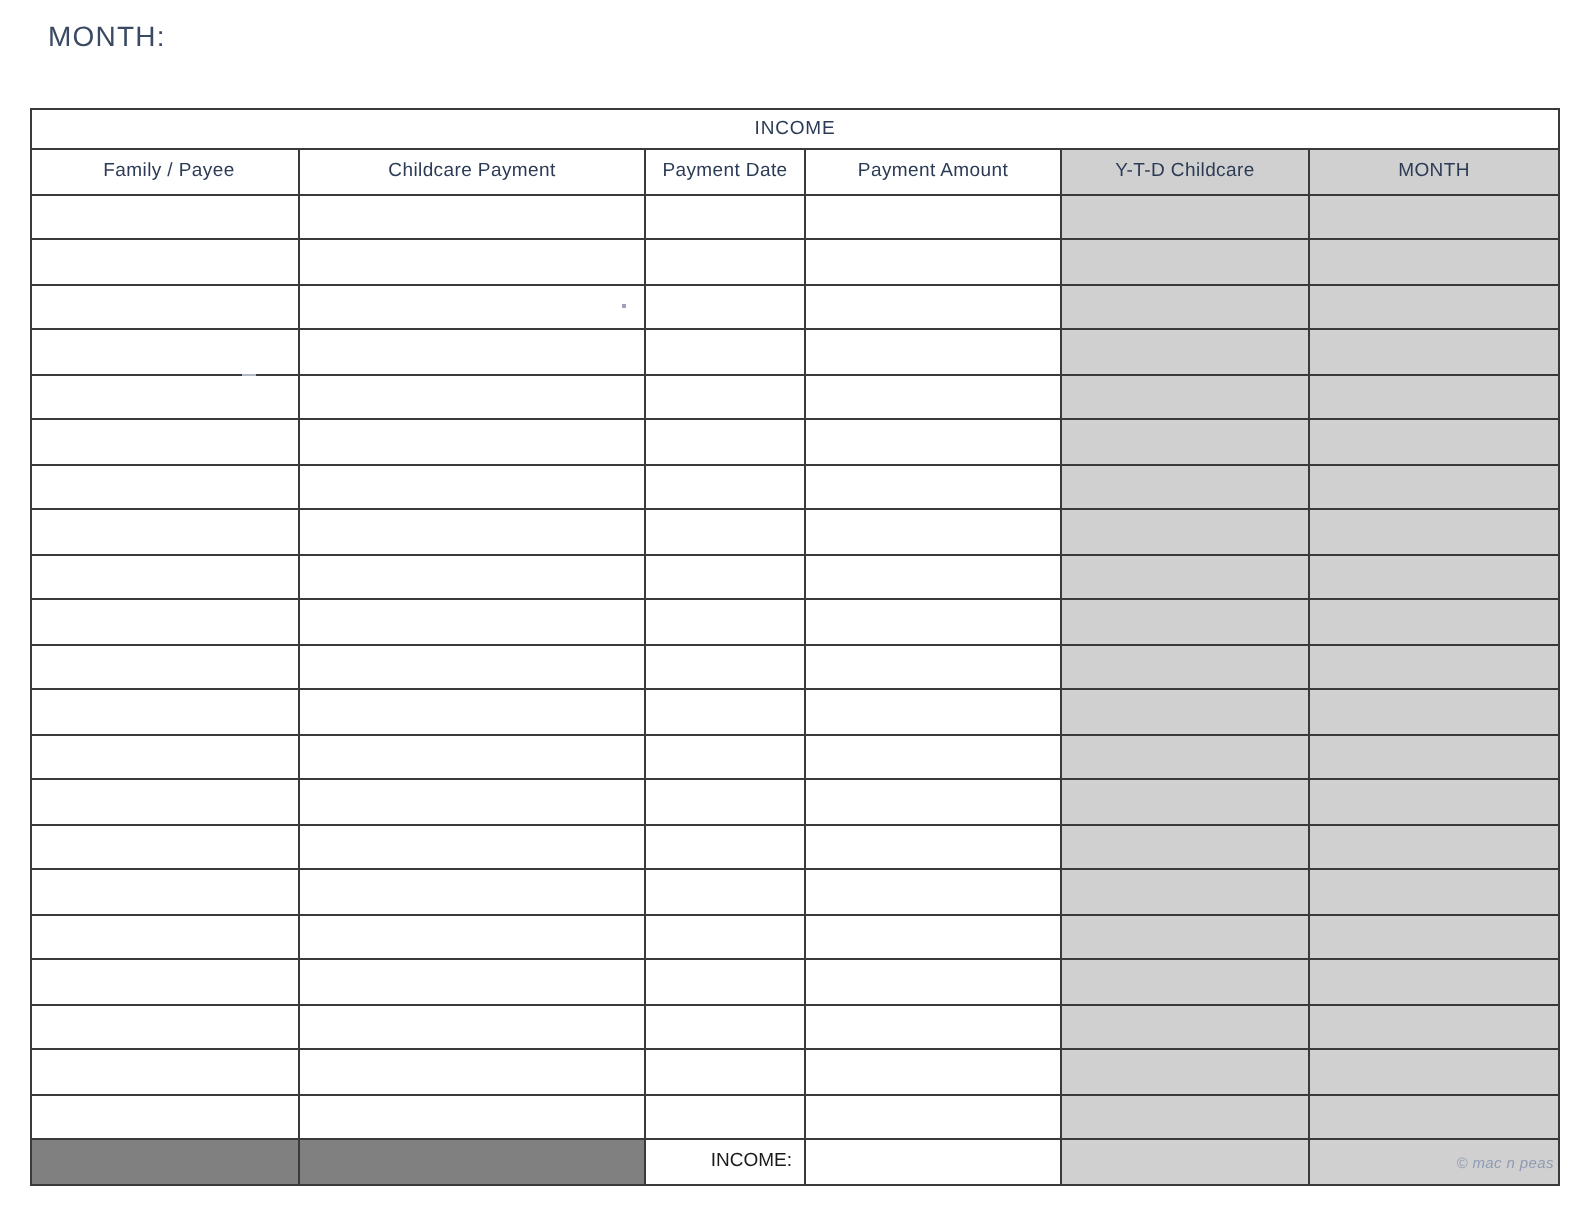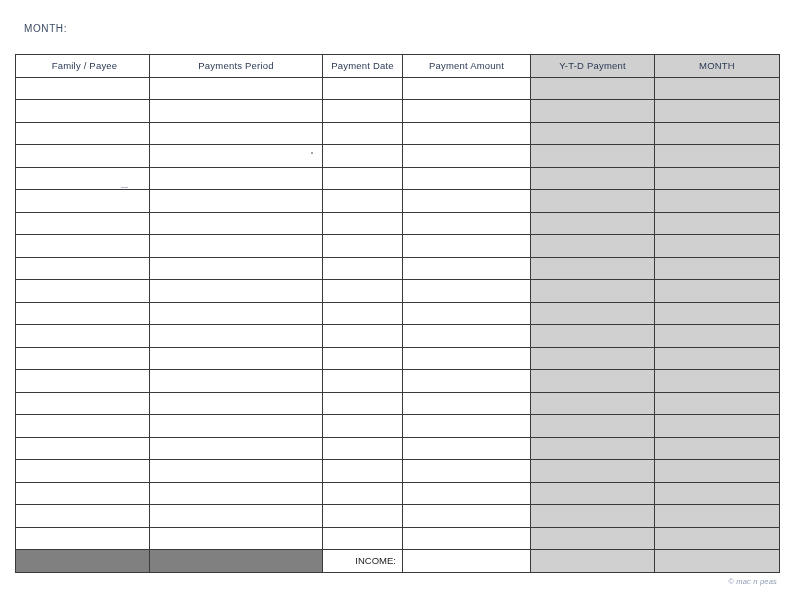--- a/index.html
+++ b/index.html
@@ -17,22 +17,22 @@
   }
   .page {
     position: absolute;
     left: 0; top: 0;
     width: 794px;
     height: 603px;
   }
   .month-label {
     position: absolute;
     left: 24px;
-    top: 23px;
-    font-size: 10px;
+    top: 10px;
+    font-size: 14px;
     letter-spacing: 0.6px;
     color: #3b4a63;
     font-weight: 400;
   }
   table.sheet {
     position: absolute;
     left: 15px;
     top: 54px;
     width: 764px;
     border-collapse: collapse;
@@ -125,26 +125,29 @@
   <table class="sheet">
     <colgroup>
       <col class="c1">
         <col class="c2">
         <col class="c3">
         <col class="c4">
         <col class="c5">
         <col class="c6">
     </colgroup>
     <tbody>
+      <tr>
+        <td class="title-cell" colspan="6">INCOME</td>
+      </tr>
       <tr class="hdr">
         <td class="left">Family / Payee</td>
-        <td>Payments Period</td>
+        <td>Childcare Payment</td>
         <td>Payment Date</td>
         <td>Payment Amount</td>
-        <td class="shaded">Y-T-D Payment</td>
+        <td class="shaded">Y-T-D Childcare</td>
         <td class="shaded">MONTH</td>
       </tr>
 
       <tr>
         <td></td>
         <td></td>
         <td></td>
         <td></td>
         <td class="shaded"></td>
         <td class="shaded"></td>

